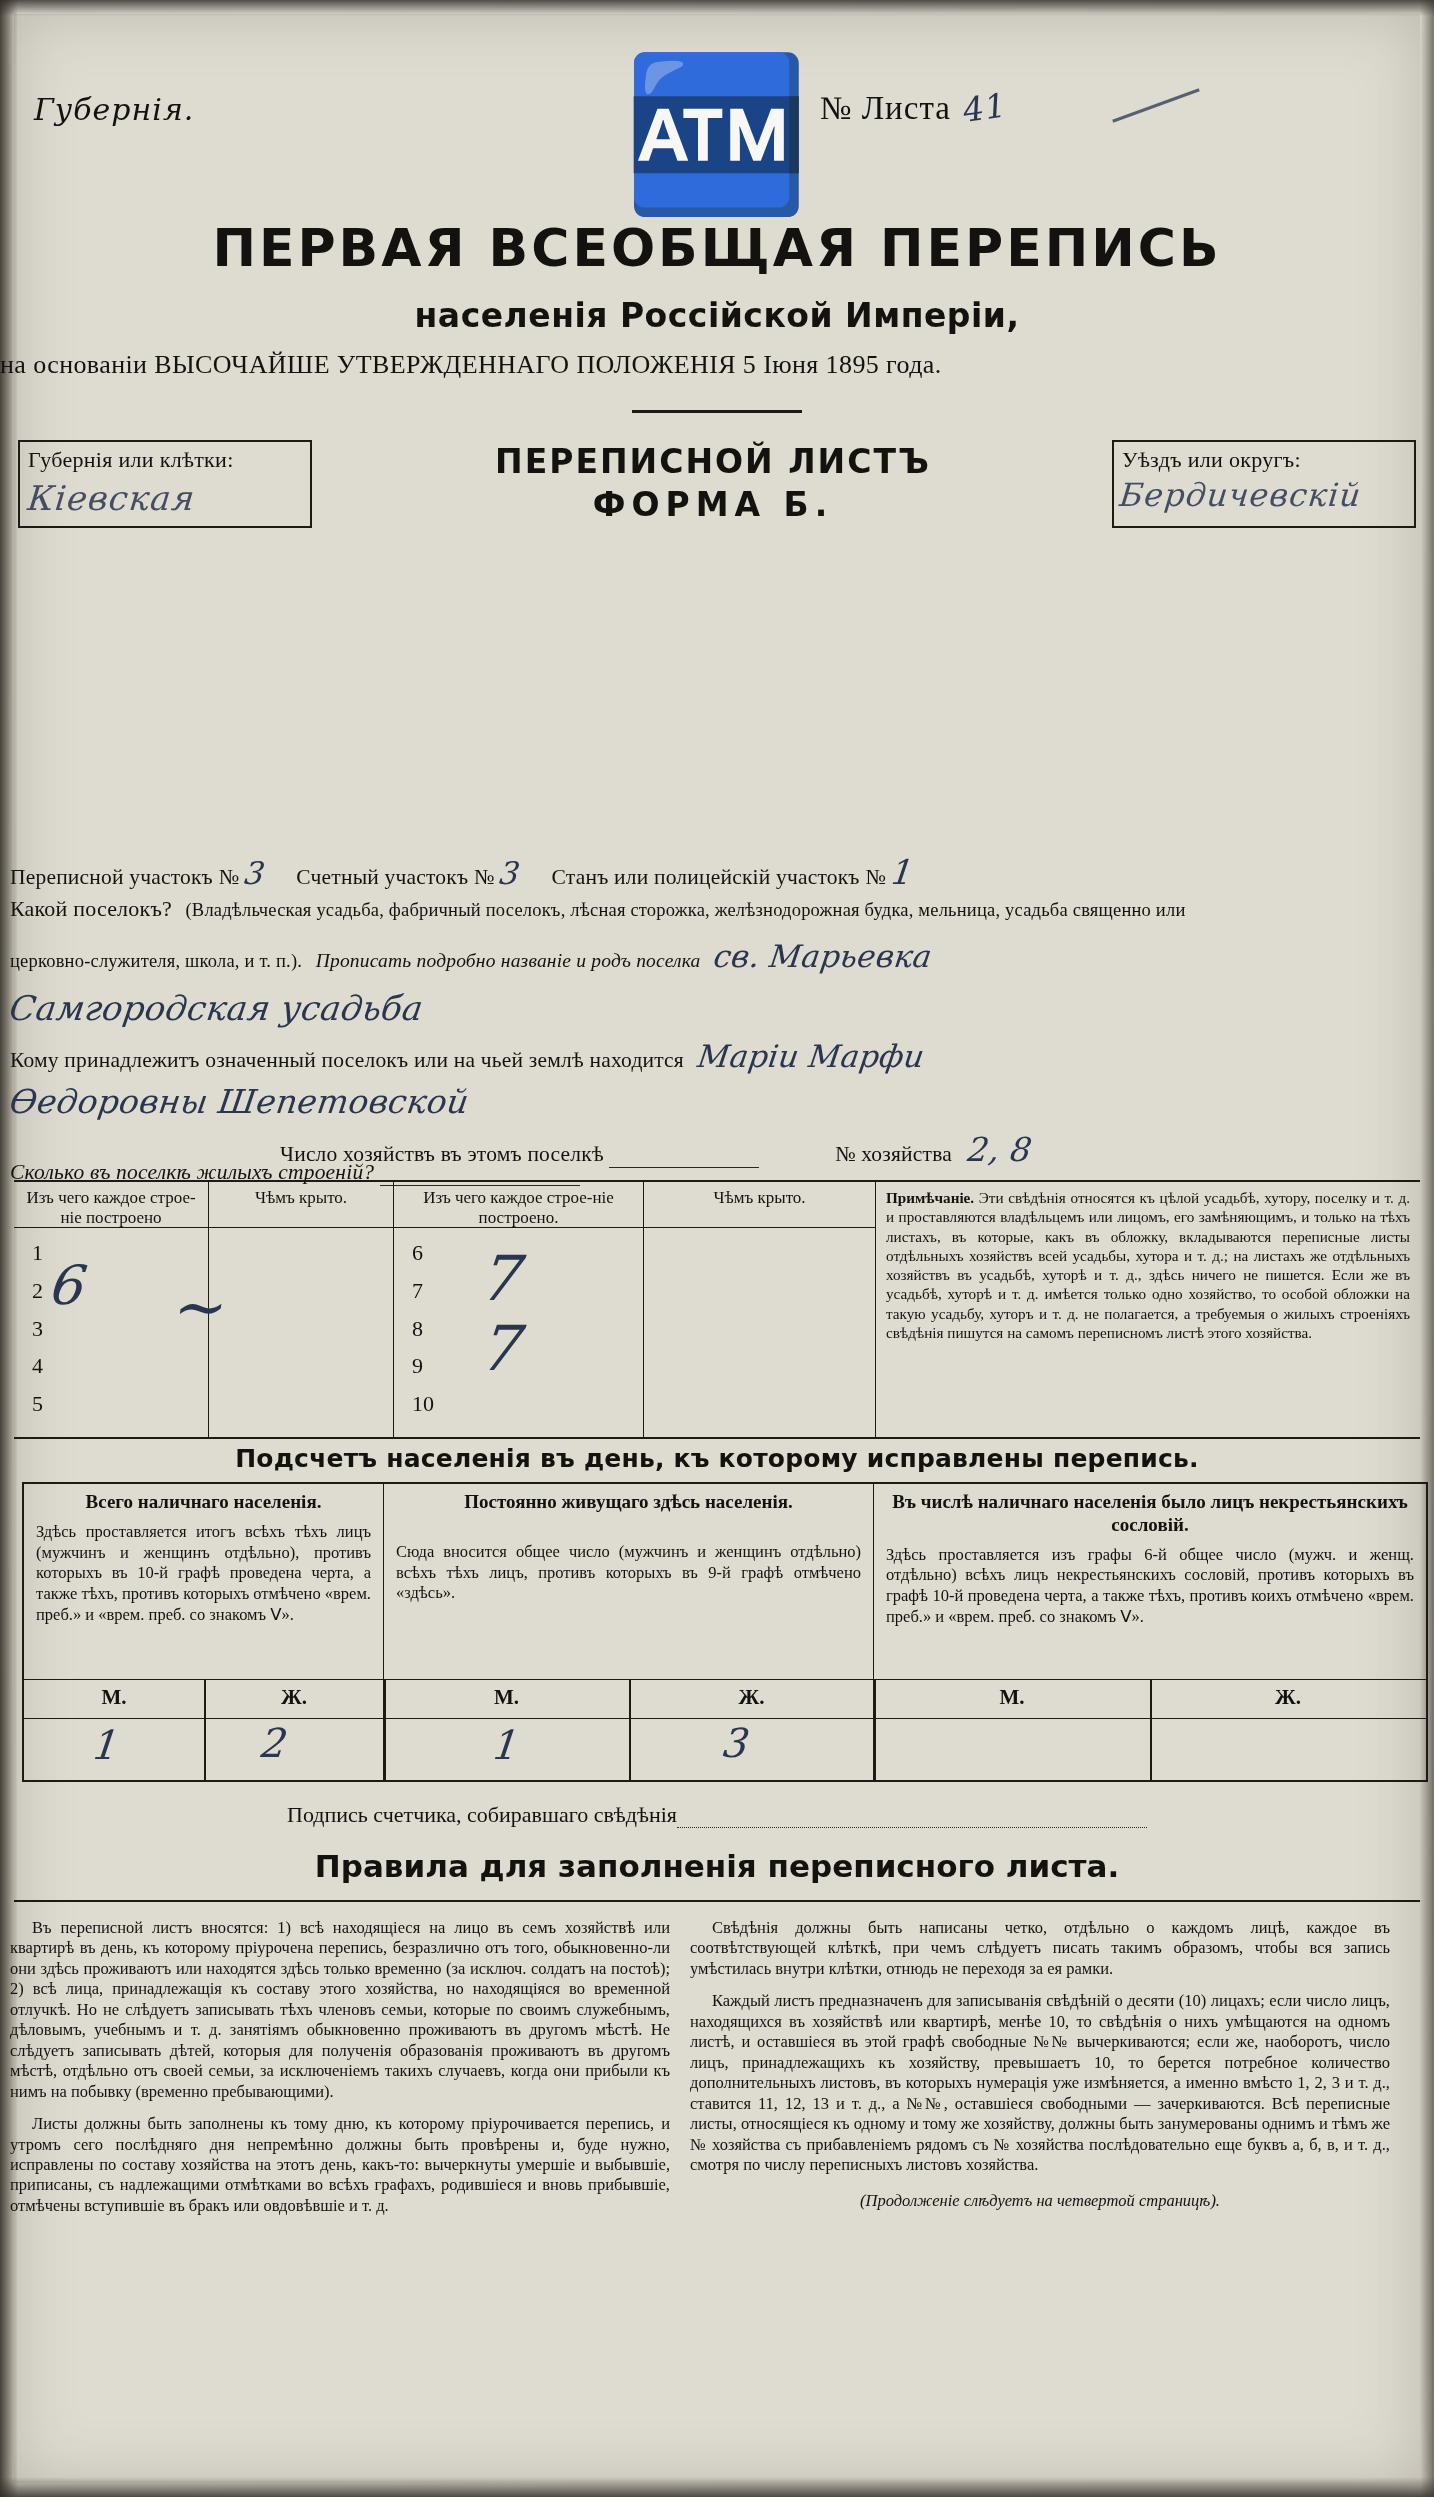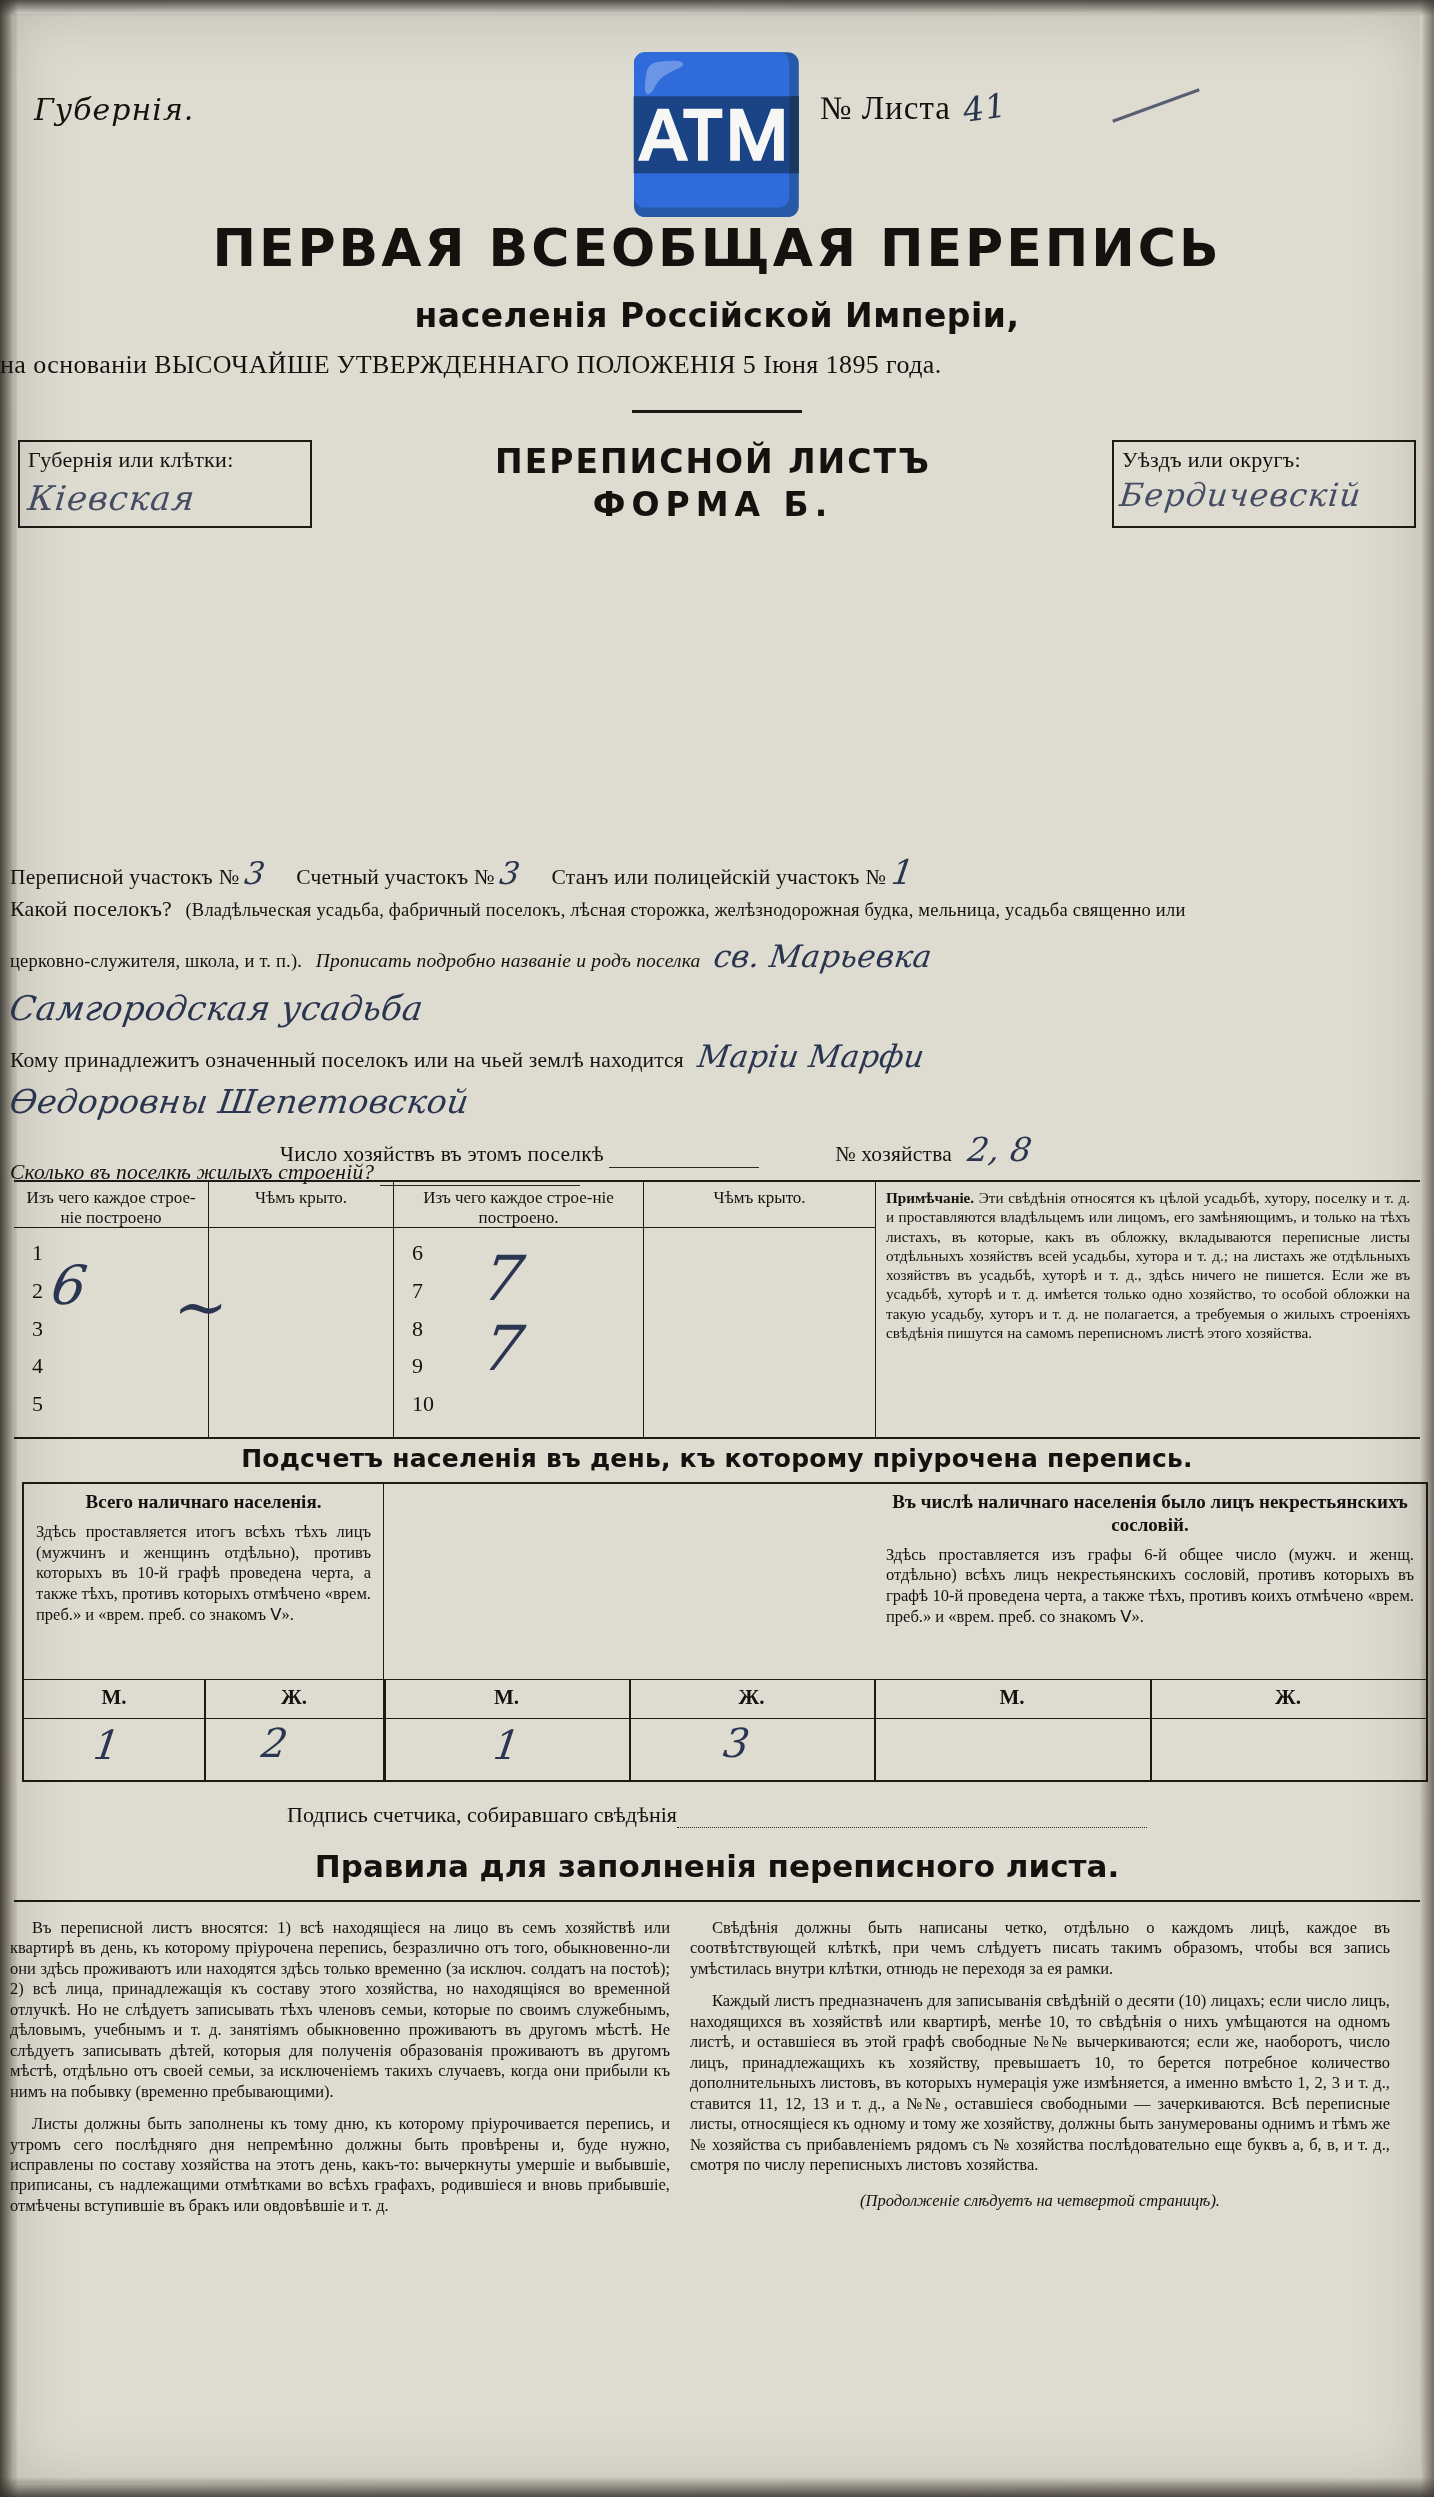--- a/index.html
+++ b/index.html
@@ -280,26 +280,30 @@
       <b>Примѣчаніе.</b>
       <span>Эти свѣдѣнія относятся къ цѣлой усадьбѣ, хутору, поселку и т. д. и проставляются владѣльцемъ или лицомъ, его замѣняющимъ, и только на тѣхъ листахъ, въ которые, какъ въ обложку, вкладываются переписные листы отдѣльныхъ хозяйствъ всей усадьбы, хутора и т. д.; на листахъ же отдѣльныхъ хозяйствъ въ усадьбѣ, хуторѣ и т. д., здѣсь ничего не пишется. Если же въ усадьбѣ, хуторѣ и т. д. имѣется только одно хозяйство, то особой обложки на такую усадьбу, хуторъ и т. д. не полагается, а требуемыя о жилыхъ строеніяхъ свѣдѣнія пишутся на самомъ переписномъ листѣ этого хозяйства.</span>
     </div>
 
     <span class="hwin" style="position:absolute;left:38px;top:72px;font-size:54px;">6</span>
     <span class="hwin" style="position:absolute;left:160px;top:88px;font-size:64px;">~</span>
     <span class="hwin" style="position:absolute;left:470px;top:60px;font-size:62px;">7</span>
     <span class="hwin" style="position:absolute;left:470px;top:130px;font-size:62px;">7</span>
   </div>
 
-  <div class="subhead">Подсчетъ населенія въ день, къ которому пріурочена перепись.</div>
+  <div class="subhead">Подсчетъ населенія въ день, къ которому исправлены перепись.</div>
 
   <div class="tbl2">
     <div class="t2c" style="left:0;width:360px;">
       <div class="t2h">Всего наличнаго населенія.</div>
       <div class="t2b">Здѣсь проставляется итогъ всѣхъ тѣхъ лицъ (мужчинъ и женщинъ отдѣльно), противъ которыхъ въ 10-й графѣ проведена черта, а также тѣхъ, противъ которыхъ отмѣчено «врем. преб.» и «врем. преб. со знакомъ ᐯ».</div>
+    </div>
+    <div class="t2c" style="left:360px;width:490px;">
+      <div class="t2h">Постоянно живущаго здѣсь населенія.</div>
+      <div class="t2b" style="padding-top:28px;">Сюда вносится общее число (мужчинъ и женщинъ отдѣльно) всѣхъ тѣхъ лицъ, противъ которыхъ въ 9-й графѣ отмѣчено «здѣсь».</div>
     </div>
     <div class="t2c" style="left:850px;width:552px;border-right:none;">
       <div class="t2h">Въ числѣ наличнаго населенія было лицъ некрестьянскихъ сословій.</div>
       <div class="t2b">Здѣсь проставляется изъ графы 6-й общее число (мужч. и женщ. отдѣльно) всѣхъ лицъ некрестьянскихъ сословій, противъ которыхъ въ графѣ 10-й проведена черта, а также тѣхъ, противъ коихъ отмѣчено «врем. преб.» и «врем. преб. со знакомъ ᐯ».</div>
     </div>
 
     <div class="mzrow">
       <div class="mzlabels">
         <span class="mzlab" style="left:0;width:180px;">М.</span>
         <span class="mzlab" style="left:180px;width:180px;">Ж.</span>

